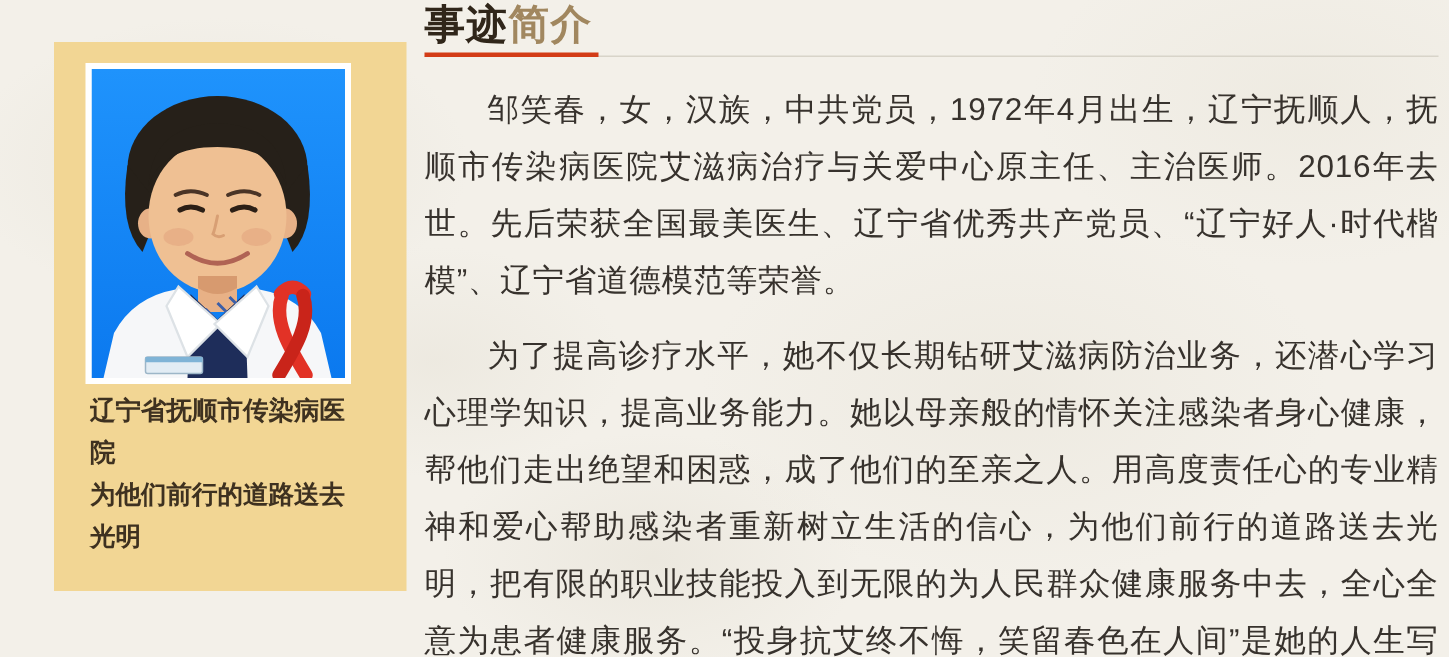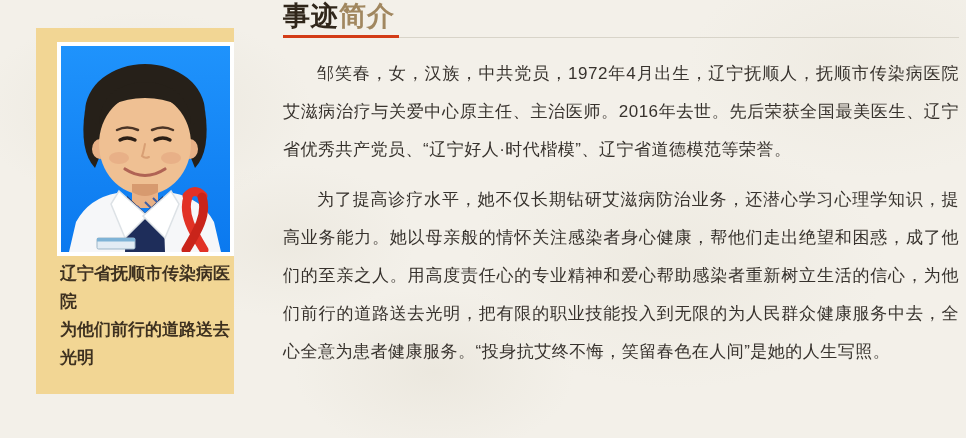--- a/index.html
+++ b/index.html
@@ -12,21 +12,21 @@
       radial-gradient(300px 180px at 70% 60%, rgba(220,214,198,.22), transparent 70%),
       radial-gradient(200px 120px at 45% 85%, rgba(214,208,192,.25), transparent 70%),
       radial-gradient(260px 160px at 90% 15%, rgba(222,216,200,.22), transparent 70%),
       radial-gradient(180px 110px at 30% 55%, rgba(213,207,190,.20), transparent 70%);
     font-family:"Liberation Sans", sans-serif;
   }
 
   
   .profile-card {
     position:absolute; left:36px; top:28px;
-    width:198px; height:366px;
+    width:235px; height:366px;
     background:#f2d694;
   }
   .photo-frame {
     position:absolute; left:21px; top:14px;
     width:169px; height:206px;
     background:#ffffff; padding:4px;
   }
   .photo-frame svg { display:block; }
   .card-caption {
     position:absolute; left:24px; top:232px;
@@ -50,21 +50,21 @@
   }
   .section-title .secondary { color:#a1875f; }
   .rule {
     position:relative; height:1px; background:#d8d4c9; margin-top:5px;
   }
   .accent-bar {
     position:absolute; left:0; top:-2px;
     width:116px; height:3px; background:#d33c17;
   }
   .article p {
-    margin:0; font-size:17px; line-height:38px;
+    margin:0; font-size:21px; line-height:38px;
     color:#37322d; text-indent:2em;
     letter-spacing:0.5px;
     text-align:justify;
   }
   .article p.first { margin-top:17px; }
   .article p.second { margin-top:12px; }
 </style>
 </head>
 <body>
 

